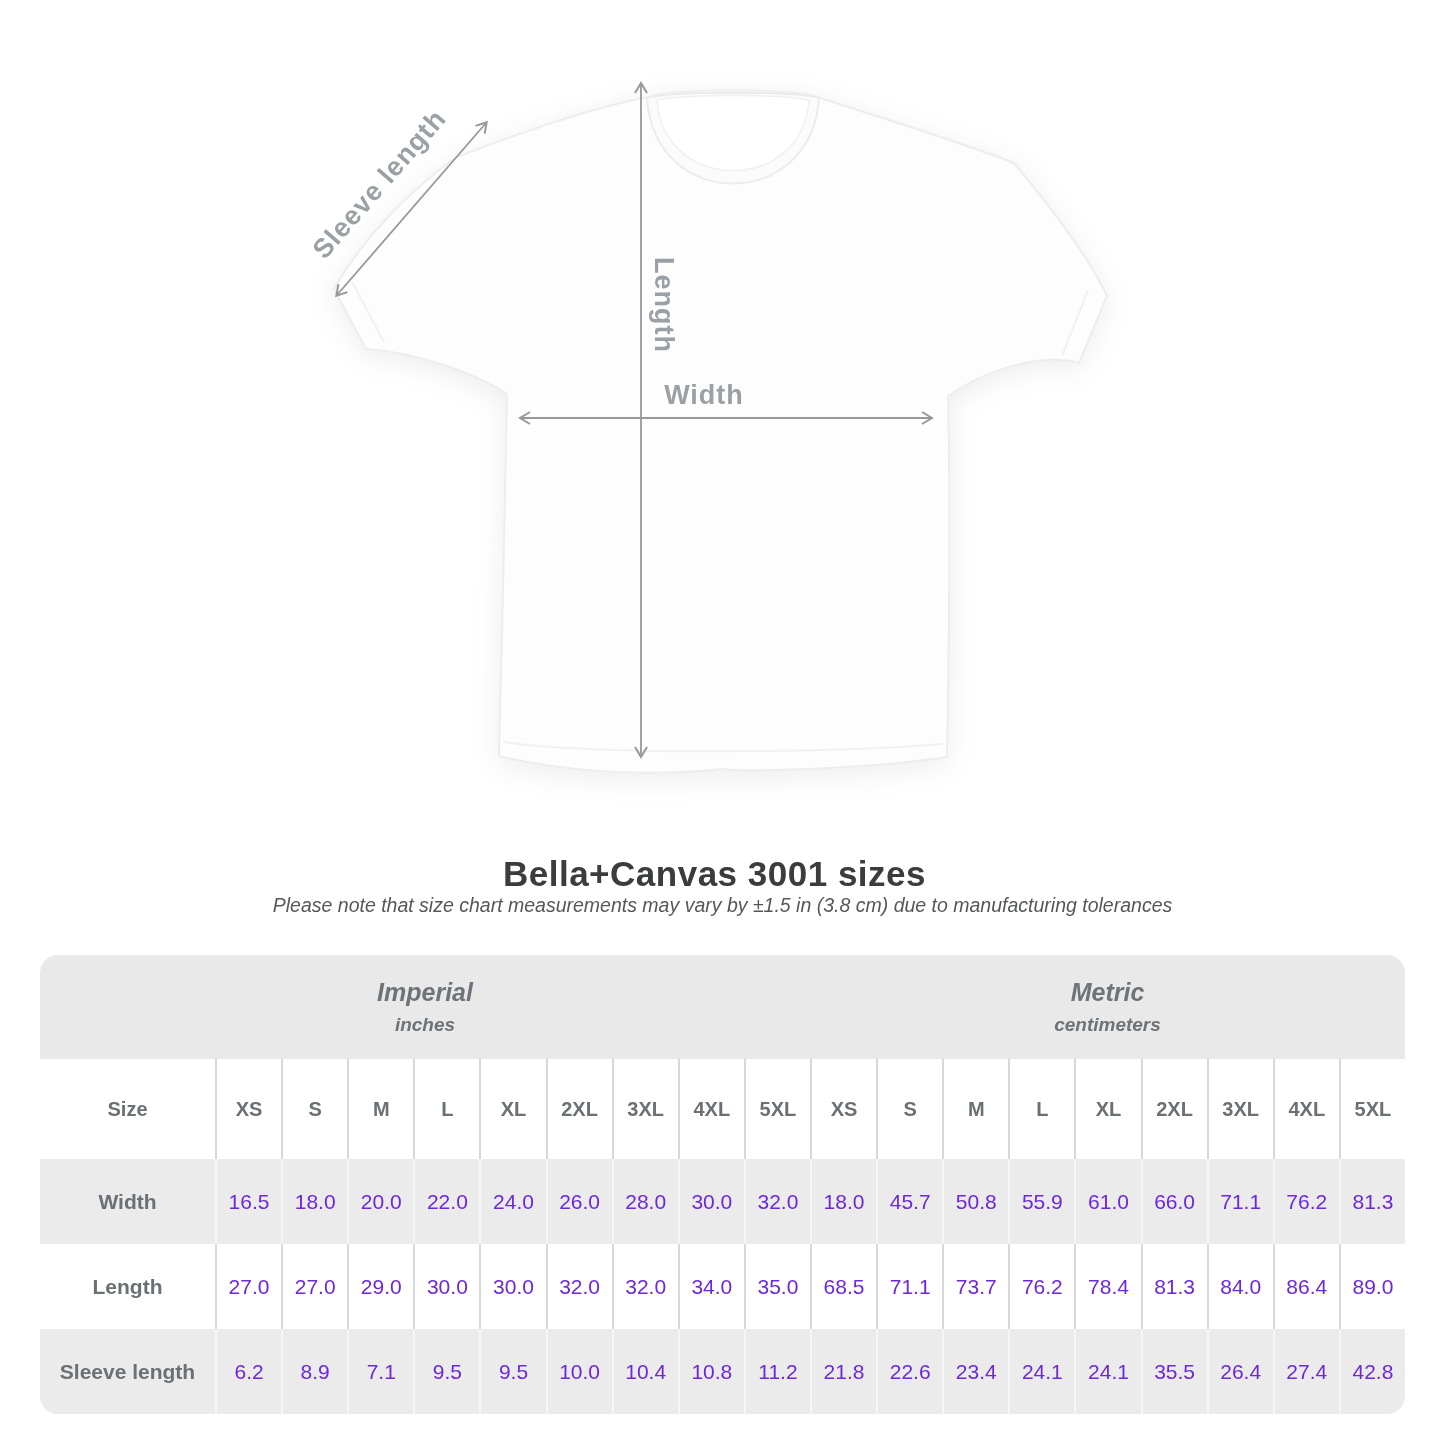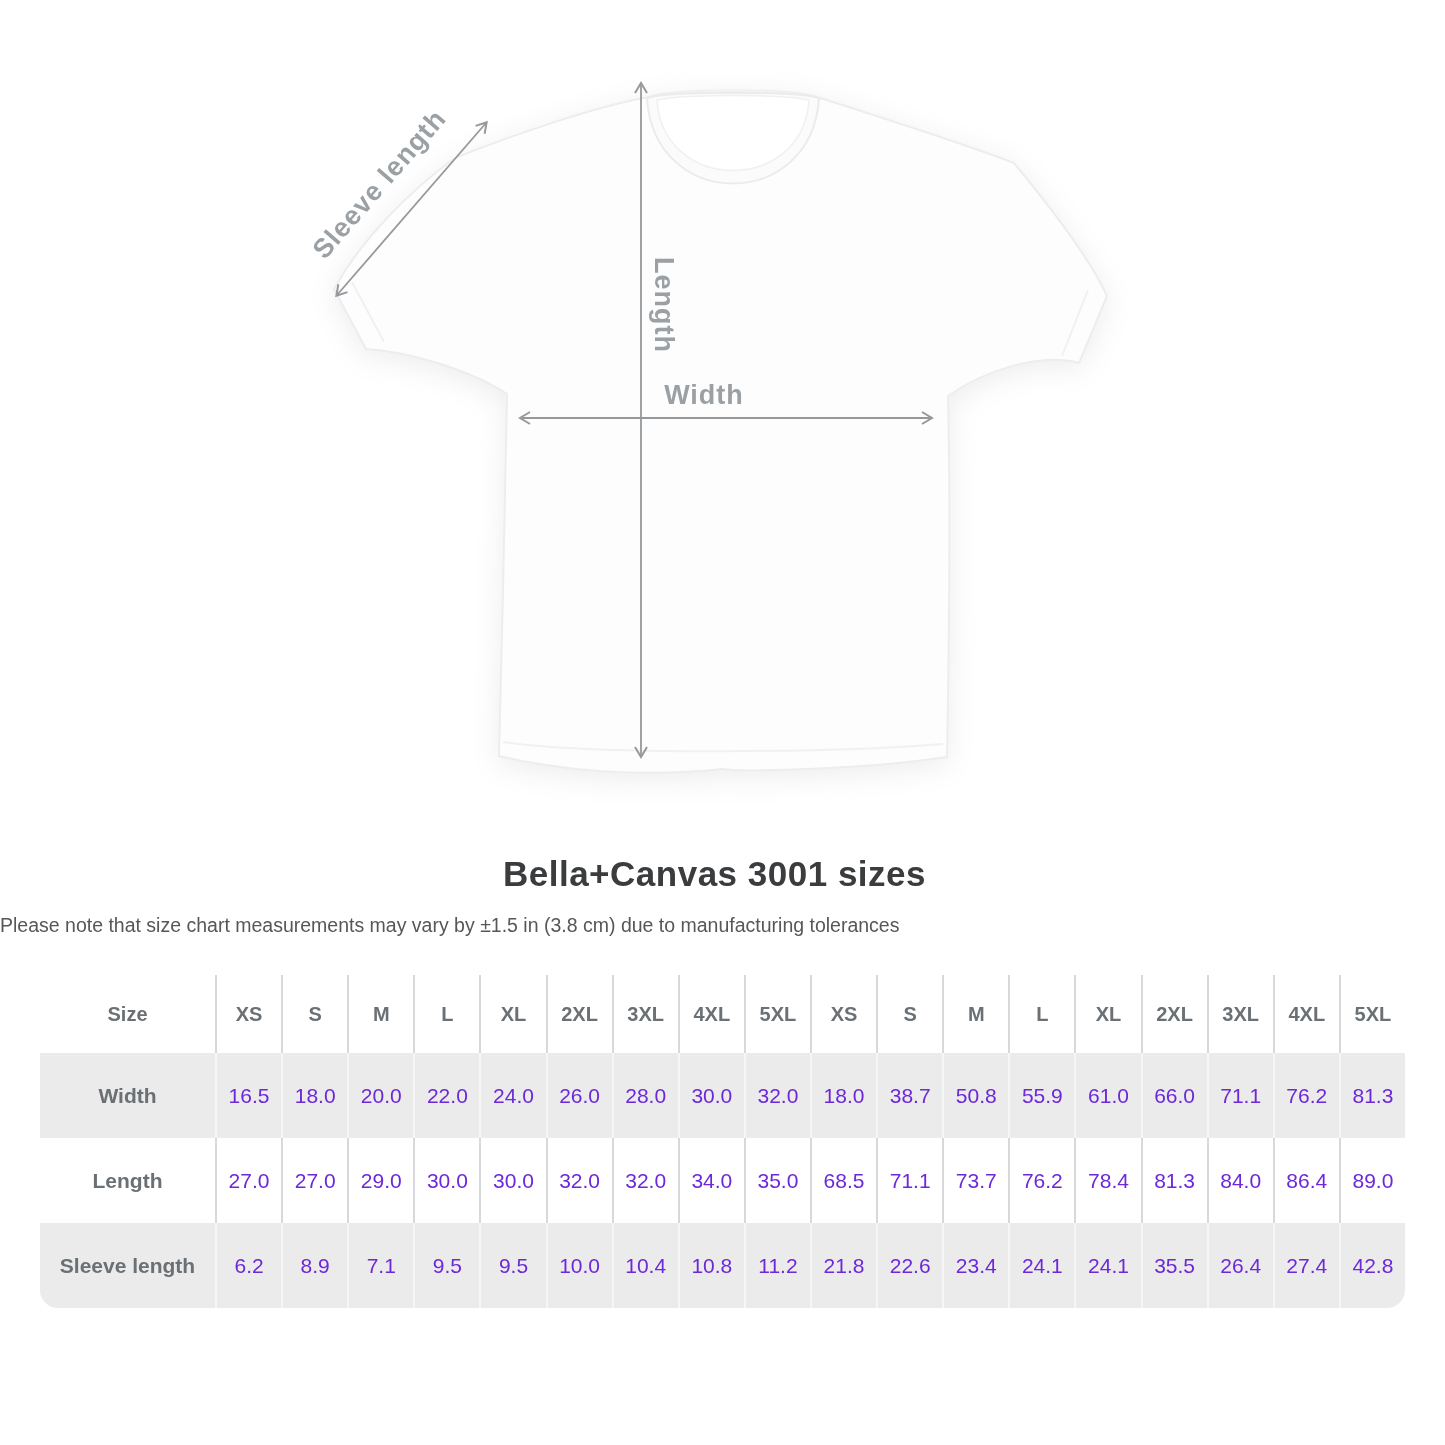--- a/index.html
+++ b/index.html
@@ -18,40 +18,40 @@
   .seam { fill:none; stroke:#f1f1f1; stroke-width:2; }
   .dim-line { stroke:#96999c; stroke-width:1.8; fill:none; }
   .dim-label { fill:#9aa0a4; font-weight:bold; font-size:27px; letter-spacing:1px; }
 
   
   .page-title {
     margin:24px 16px 0 0; text-align:center;
     font-size:35px; font-weight:bold; color:#3a3c3e; letter-spacing:0.5px;
   }
   .subtitle {
-    margin:20px 0 0 0; 
+    margin:0 0 0 0; text-align:center; font-style:italic;
     font-size:19.5px; color:#555759;
   }
 
   
   .table-wrap {
     width:1365px; margin:38px auto 0 auto;
     border-radius:18px; overflow:hidden;
   }
   table.size-table {
     width:100%; border-collapse:separate; border-spacing:0;
     table-layout:fixed; text-align:center;
   }
   .col-label { width:175px; }
   .group-row th {
     background:#e9e9e9; height:104px; vertical-align:middle; padding:0;
   }
   .group-title { font-size:25px; font-weight:bold; font-style:italic; color:#6e7378; }
   .group-unit  { font-size:19px; font-style:italic; color:#6e7378; margin-top:7px; }
-  .size-row th { background:#ffffff; height:78px; font-size:20px; font-weight:bold; color:#6a7074; padding:0; }
+  .size-row th { background:#ffffff; height:100px; font-size:20px; font-weight:bold; color:#6a7074; padding:0; }
   tbody th, tbody td { height:85px; font-size:21px; padding:0; vertical-align:middle; }
   .label-cell { font-weight:bold; color:#6a7074; }
   tbody td { color:#6d28d9; font-weight:normal; }
   tr.row-gray > * { background:#ebebeb; }
   tr.row-white > * { background:#ffffff; }
   tr.row-white > *:not(:first-child) { border-left:2px solid #d6d8da; }
   tr.row-gray  > *:not(:first-child) { border-left:2px solid #f6f6f6; }
 </style>
 </head>
 <body>
@@ -122,20 +122,30 @@
           <col>
           <col>
           <col>
           <col>
           <col>
           <col>
           <col>
           <col>
         </colgroup>
       <thead>
+        <tr class="group-row">
+          <th colspan="10">
+            <div class="group-title">Imperial</div>
+            <div class="group-unit">inches</div>
+          </th>
+          <th colspan="9">
+            <div class="group-title">Metric</div>
+            <div class="group-unit">centimeters</div>
+          </th>
+        </tr>
         <tr class="size-row row-white">
           <th class="label-cell">Size</th>
         <th>XS</th>
             <th>S</th>
             <th>M</th>
             <th>L</th>
             <th>XL</th>
             <th>2XL</th>
             <th>3XL</th>
             <th>4XL</th>
@@ -157,21 +167,21 @@
         <td>16.5</td>
             <td>18.0</td>
             <td>20.0</td>
             <td>22.0</td>
             <td>24.0</td>
             <td>26.0</td>
             <td>28.0</td>
             <td>30.0</td>
             <td>32.0</td>
             <td>18.0</td>
-            <td>38.7</td>
+            <td>45.7</td>
             <td>50.8</td>
             <td>55.9</td>
             <td>61.0</td>
             <td>66.0</td>
             <td>71.1</td>
             <td>76.2</td>
             <td>81.3</td>
           </tr>
         <tr class="row-white">
           <th class="label-cell">Length</th>

